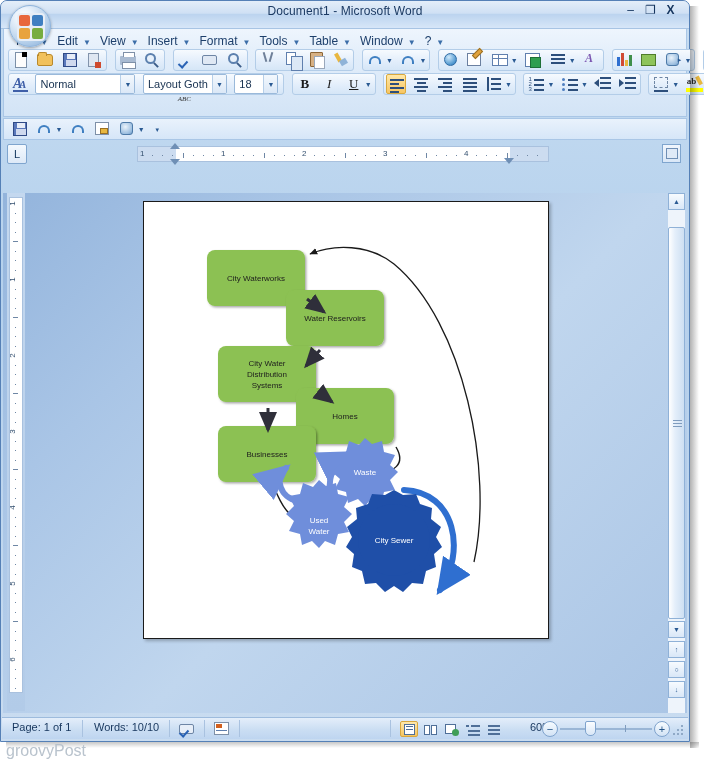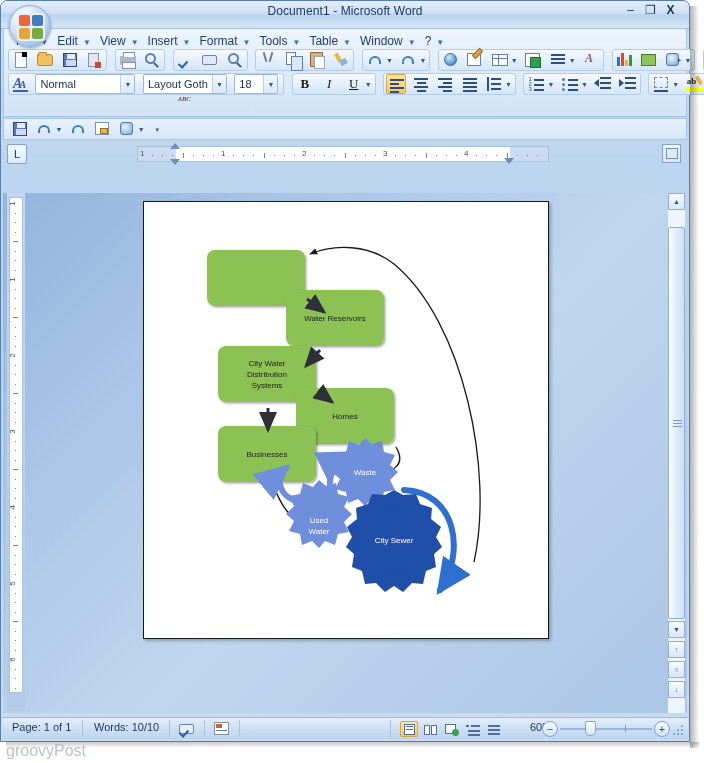--- a/index.html
+++ b/index.html
@@ -668,20 +668,23 @@
         <g transform="translate(175,312)">
           <path d="M 0,-34 L 7,-28 L 17,-31 L 19,-20 L 30,-17 L 25,-7 L 33,0 L 25,8 L 30,18 L 19,20 L 16,31 L 6,27 L 0,34 L -7,27 L -17,31 L -19,20 L -30,17 L -25,7 L -33,0 L -25,-8 L -30,-18 L -19,-20 L -16,-31 L -6,-27 Z" fill="#6f8edb"></path>
         </g>
 
         <g transform="translate(250,338)">
           <path d="M 0,-50 L 9,-45 L 22,-46 L 26,-36 L 38,-32 L 37,-21 L 47,-13 L 42,-3 L 48,7 L 40,14 L 42,27 L 32,31 L 29,44 L 18,43 L 9,52 L 0,46 L -9,52 L -18,43 L -29,44 L -32,31 L -42,27 L -40,14 L -48,7 L -42,-3 L -47,-13 L -37,-21 L -38,-32 L -26,-36 L -22,-46 L -9,-45 Z" fill="#1f4fa8"></path>
           <circle cx="0" cy="0" r="36" fill="#1f4fa8"></circle>
         </g>
       </svg>
 
+      <div class="sa-box" style="left:63px;top:48px;width:98px;height:56px;background:none;box-shadow:none;">
+        <span>City Waterworks</span>
+      </div>
       <div class="sa-box" style="left:142px;top:88px;width:98px;height:56px;background:none;box-shadow:none;">
         <span>Water Reservoirs</span>
       </div>
       <div class="sa-box" style="left:152px;top:186px;width:98px;height:56px;background:none;box-shadow:none;">
         <span>Homes</span>
       </div>
       <div class="sa-box" style="left:74px;top:144px;width:98px;height:56px;background:none;box-shadow:none;white-space:pre-line;">
         <span>City Water
 Distribution
 Systems</span>

